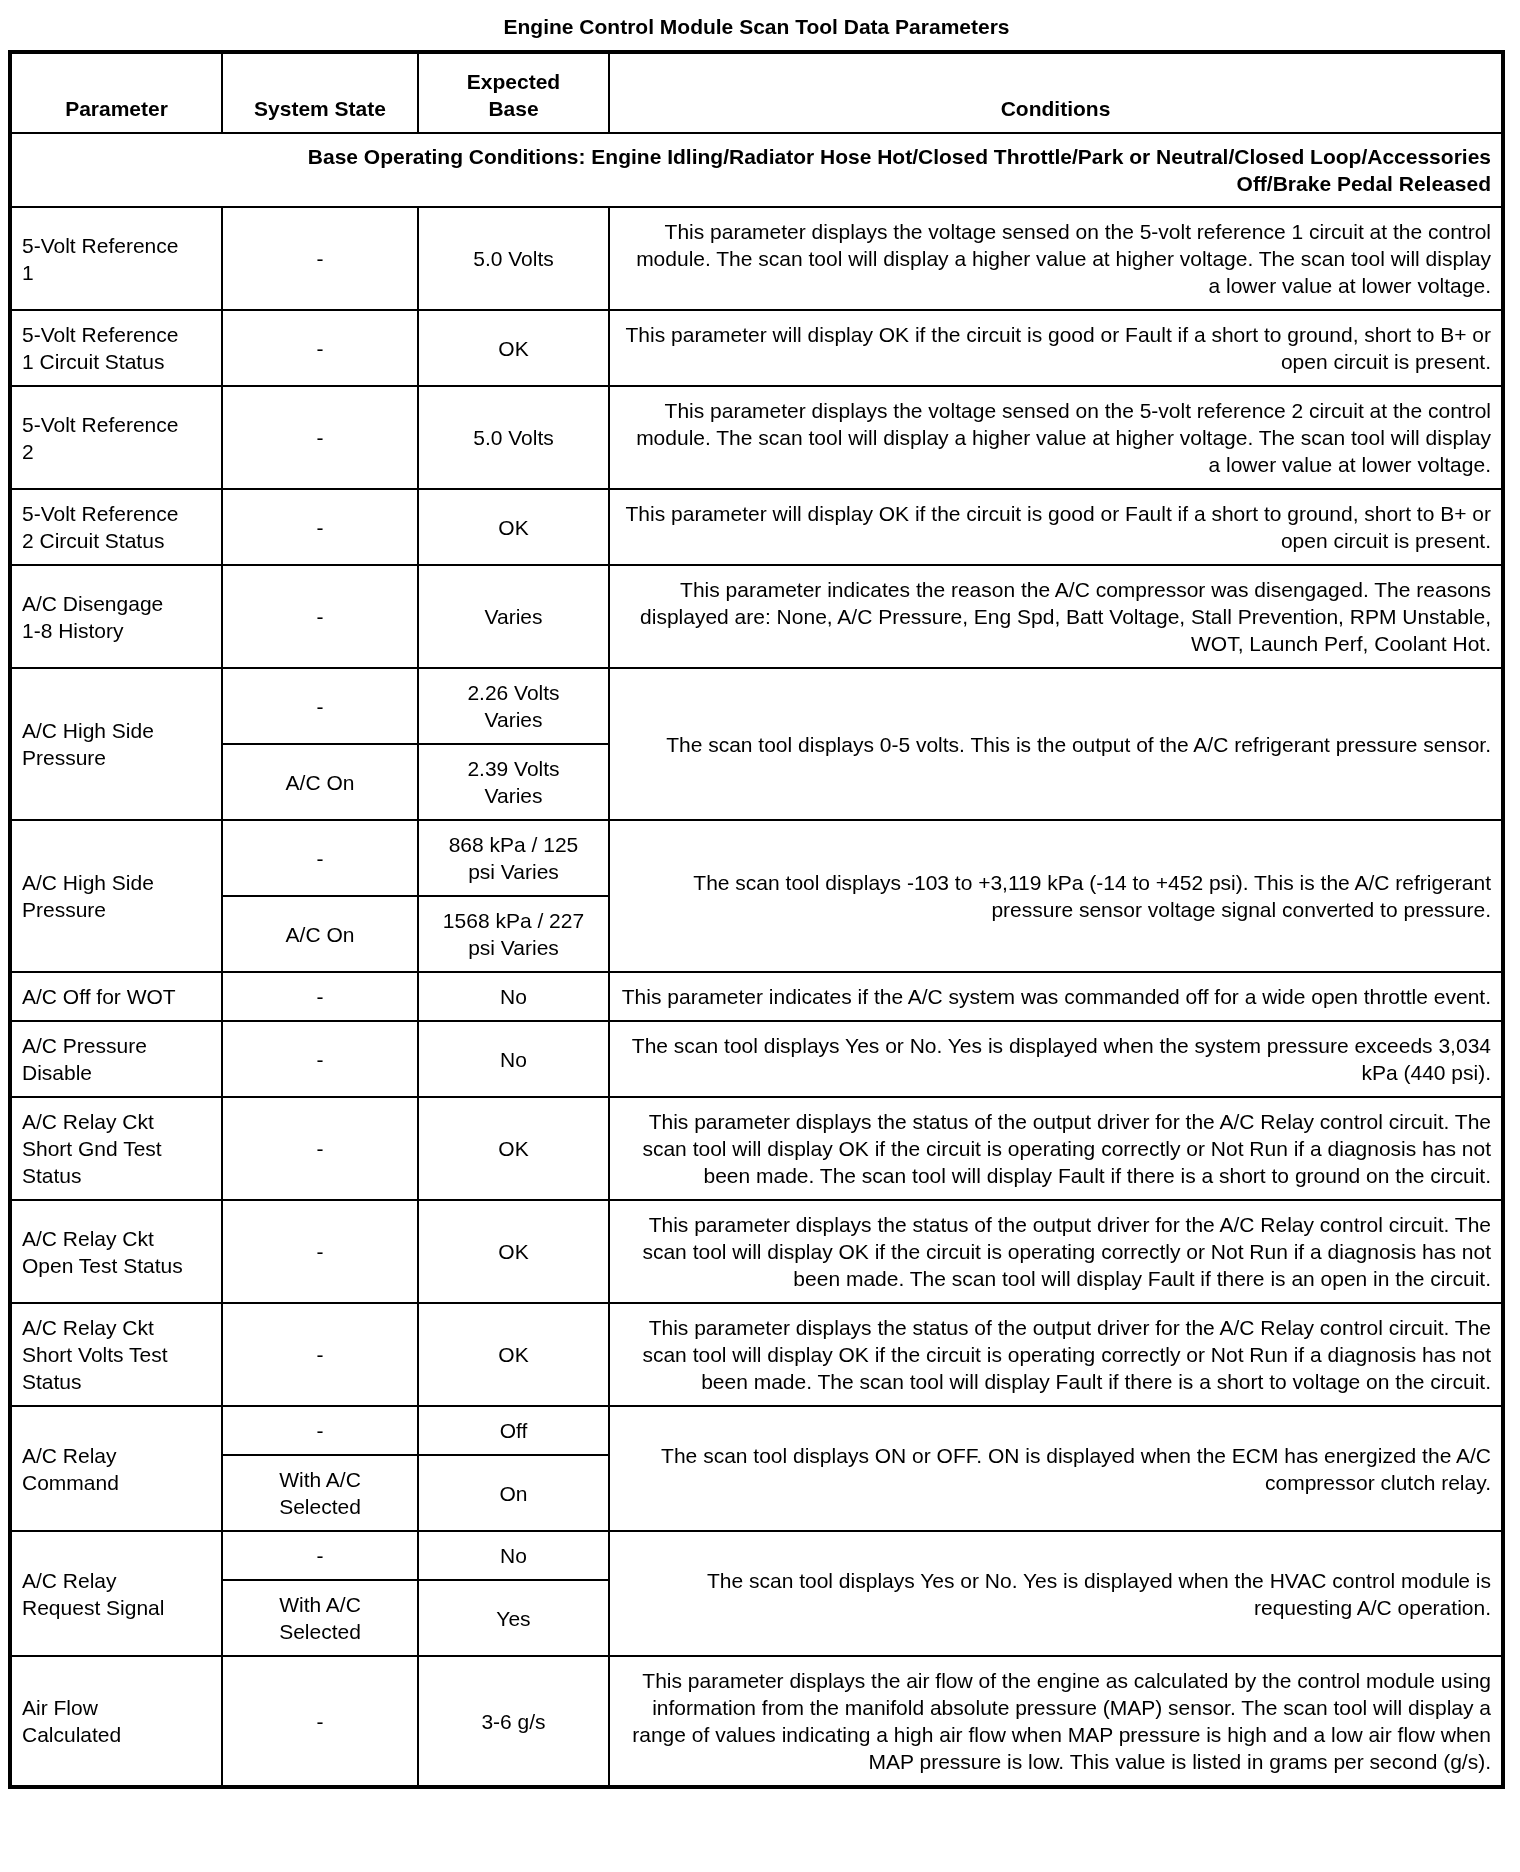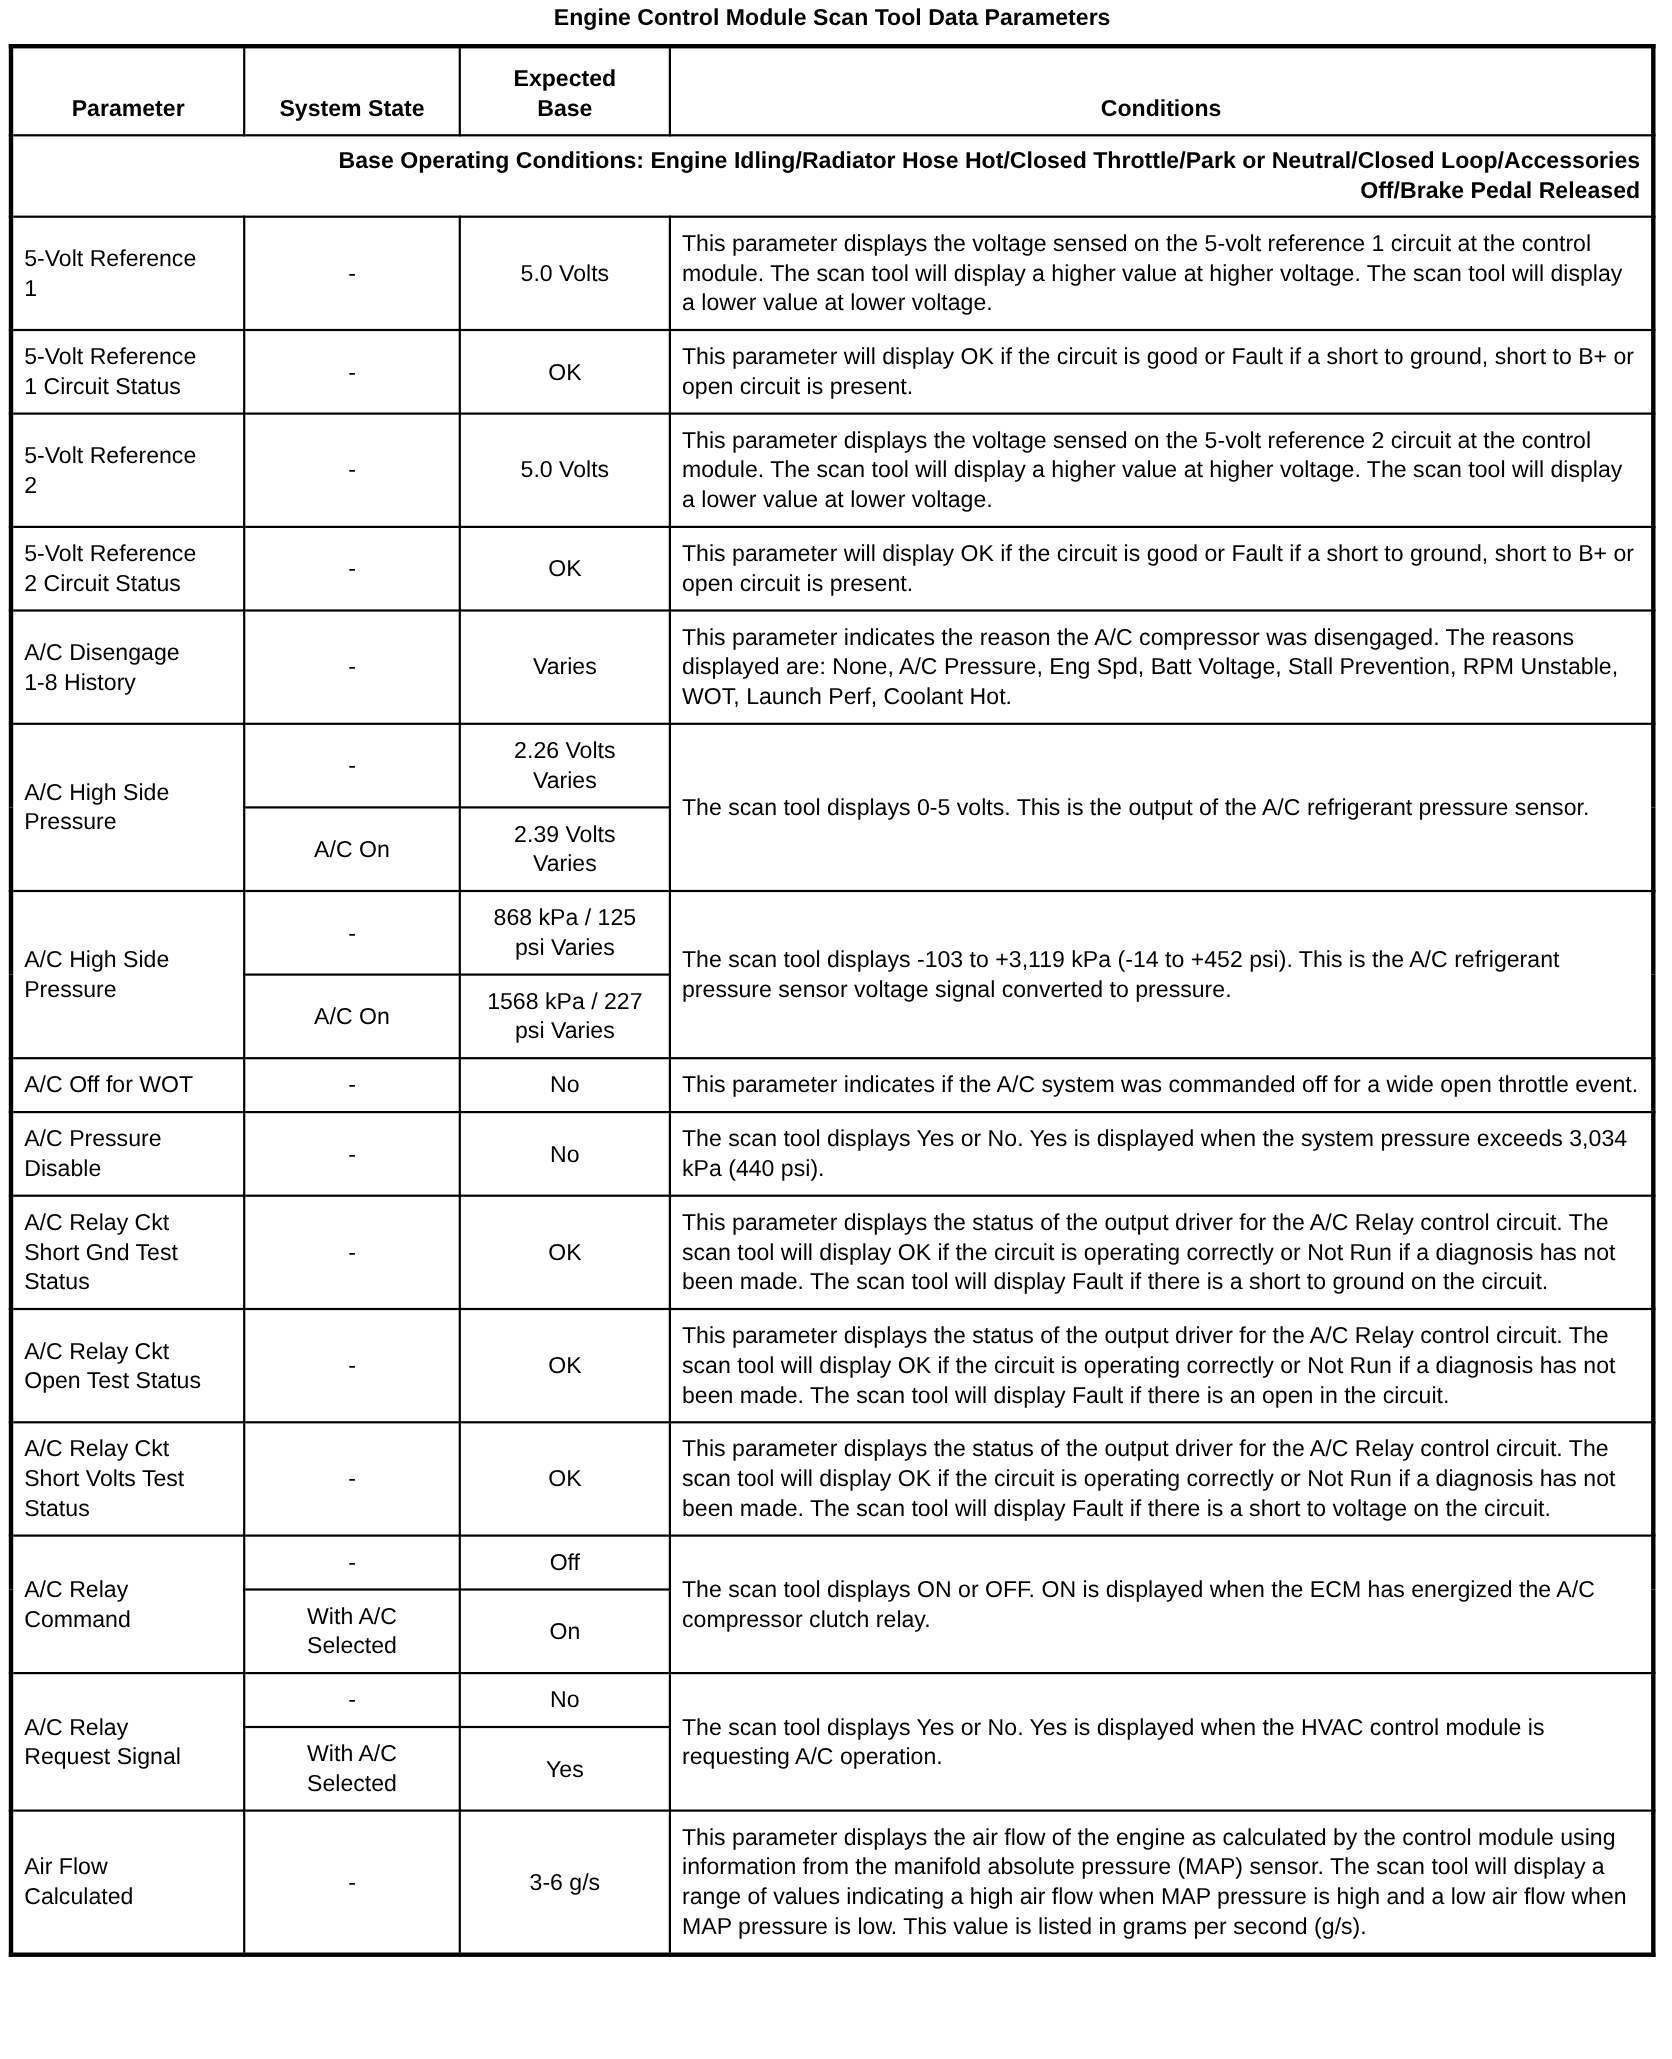--- a/index.html
+++ b/index.html
@@ -7,21 +7,21 @@
     padding: 0;
     background: #ffffff;
   }
   .page {
     width: 1520px;
     min-height: 1872px;
     background: #ffffff;
     color: #000000;
     font-family: "Liberation Sans", "DejaVu Sans", sans-serif;
     box-sizing: border-box;
-    padding-top: 4px;
+    padding-top: 14px;
   }
   .doc-title {
     width: 1497px;
     margin: 0 0 10px 8px;
     text-align: center;
     font-size: 21px;
     font-weight: bold;
     line-height: 26px;
     white-space: pre-line;
   }
@@ -61,21 +61,21 @@
     vertical-align: middle;
     padding: 10px 8px 10px 10px;
     margin-top: 24px;
   }
   td.state, td.value {
     text-align: center;
     vertical-align: middle;
     padding: 10px 6px;
   }
   td.desc {
-    text-align: left;
+    text-align: right;
     vertical-align: middle;
     padding: 10px 10px;
   }
 </style>
 </head>
 <body>
 
 <div class="page">
 
   <div class="doc-title">Engine Control Module Scan Tool Data Parameters</div>

